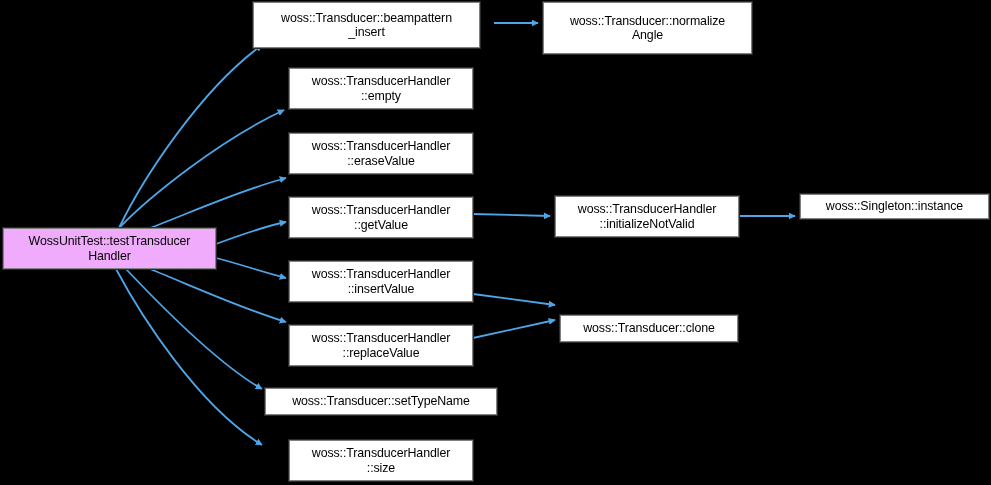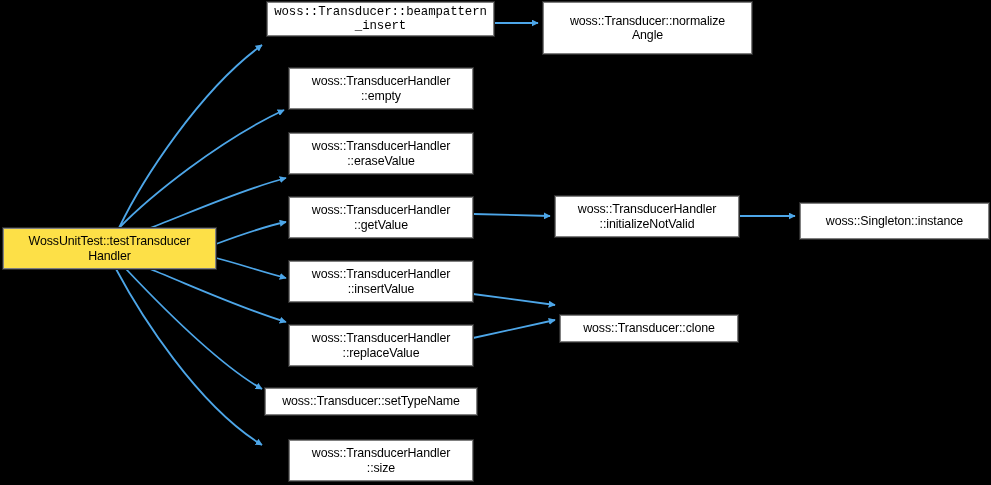--- a/index.html
+++ b/index.html
@@ -35,21 +35,21 @@
     border: 1px solid #808080;
     outline: 1px solid #2b2b2b;
     color: #000000;
     font-size: 12.4px;
     line-height: 14.5px;
     letter-spacing: -0.1px;
     white-space: pre-line;
     z-index: 2;
   }
   .node.current {
-    background: #fde047;
+    background: #f0abfc;
     border: 1px solid #808080;
     outline: 1px solid #2b2b2b;
   }
   .node-label {
     display: block;
     width: 100%;
     padding: 0 4px;
     box-sizing: border-box;
   }
 </style>
@@ -73,35 +73,35 @@
       <path d="M 116,269 C 140,314 197,405 262,445" fill="none" stroke="#4da6e8" stroke-width="1.8" marker-end="url(#arrowhead)"></path>
       <path d="M 494,23 L 538,23" fill="none" stroke="#4da6e8" stroke-width="1.8" marker-end="url(#arrowhead)"></path>
       <path d="M 473,214 L 550,216" fill="none" stroke="#4da6e8" stroke-width="1.8" marker-end="url(#arrowhead)"></path>
       <path d="M 739,216 L 795,216" fill="none" stroke="#4da6e8" stroke-width="1.8" marker-end="url(#arrowhead)"></path>
       <path d="M 473,294 L 555,305" fill="none" stroke="#4da6e8" stroke-width="1.8" marker-end="url(#arrowhead)"></path>
       <path d="M 473,338 L 555,320" fill="none" stroke="#4da6e8" stroke-width="1.8" marker-end="url(#arrowhead)"></path>
     </svg>
   <div id="nodes-layer">
       <div class="node current" style="left: 3px; top: 228px; width: 213px; height: 41px;"><span class="node-label">WossUnitTest::testTransducer
 Handler</span></div>
-      <div class="node" style="left: 267px; top: 2px; width: 227px; height: 34px; font-family: Liberation Mono, monospace;"><span class="node-label">woss::Transducer::beampattern
+      <div class="node" style="left: 253px; top: 2px; width: 227px; height: 46px;"><span class="node-label">woss::Transducer::beampattern
 _insert</span></div>
       <div class="node" style="left: 289px; top: 68px; width: 184px; height: 41px;"><span class="node-label">woss::TransducerHandler
 ::empty</span></div>
       <div class="node" style="left: 289px; top: 133px; width: 184px; height: 41px;"><span class="node-label">woss::TransducerHandler
 ::eraseValue</span></div>
       <div class="node" style="left: 289px; top: 197px; width: 184px; height: 41px;"><span class="node-label">woss::TransducerHandler
 ::getValue</span></div>
       <div class="node" style="left: 289px; top: 261px; width: 184px; height: 41px;"><span class="node-label">woss::TransducerHandler
 ::insertValue</span></div>
       <div class="node" style="left: 289px; top: 325px; width: 184px; height: 41px;"><span class="node-label">woss::TransducerHandler
 ::replaceValue</span></div>
-      <div class="node" style="left: 265px; top: 388px; width: 212px; height: 27px;"><span class="node-label">woss::Transducer::setTypeName</span></div>
+      <div class="node" style="left: 265px; top: 388px; width: 232px; height: 27px;"><span class="node-label">woss::Transducer::setTypeName</span></div>
       <div class="node" style="left: 289px; top: 440px; width: 184px; height: 41px;"><span class="node-label">woss::TransducerHandler
 ::size</span></div>
       <div class="node" style="left: 543px; top: 2px; width: 209px; height: 52px;"><span class="node-label">woss::Transducer::normalize
 Angle</span></div>
       <div class="node" style="left: 555px; top: 196px; width: 184px; height: 41px;"><span class="node-label">woss::TransducerHandler
 ::initializeNotValid</span></div>
       <div class="node" style="left: 560px; top: 299px; width: 178px; height: 27px; margin-top: 16px;"><span class="node-label">woss::Transducer::clone</span></div>
-      <div class="node" style="left: 800px; top: 203px; width: 189px; height: 36px;"><span class="node-label">woss::Singleton::instance</span></div>
+      <div class="node" style="left: 800px; top: 194px; width: 189px; height: 25px;"><span class="node-label">woss::Singleton::instance</span></div>
     </div>
 </div>
 
 </body></html>

